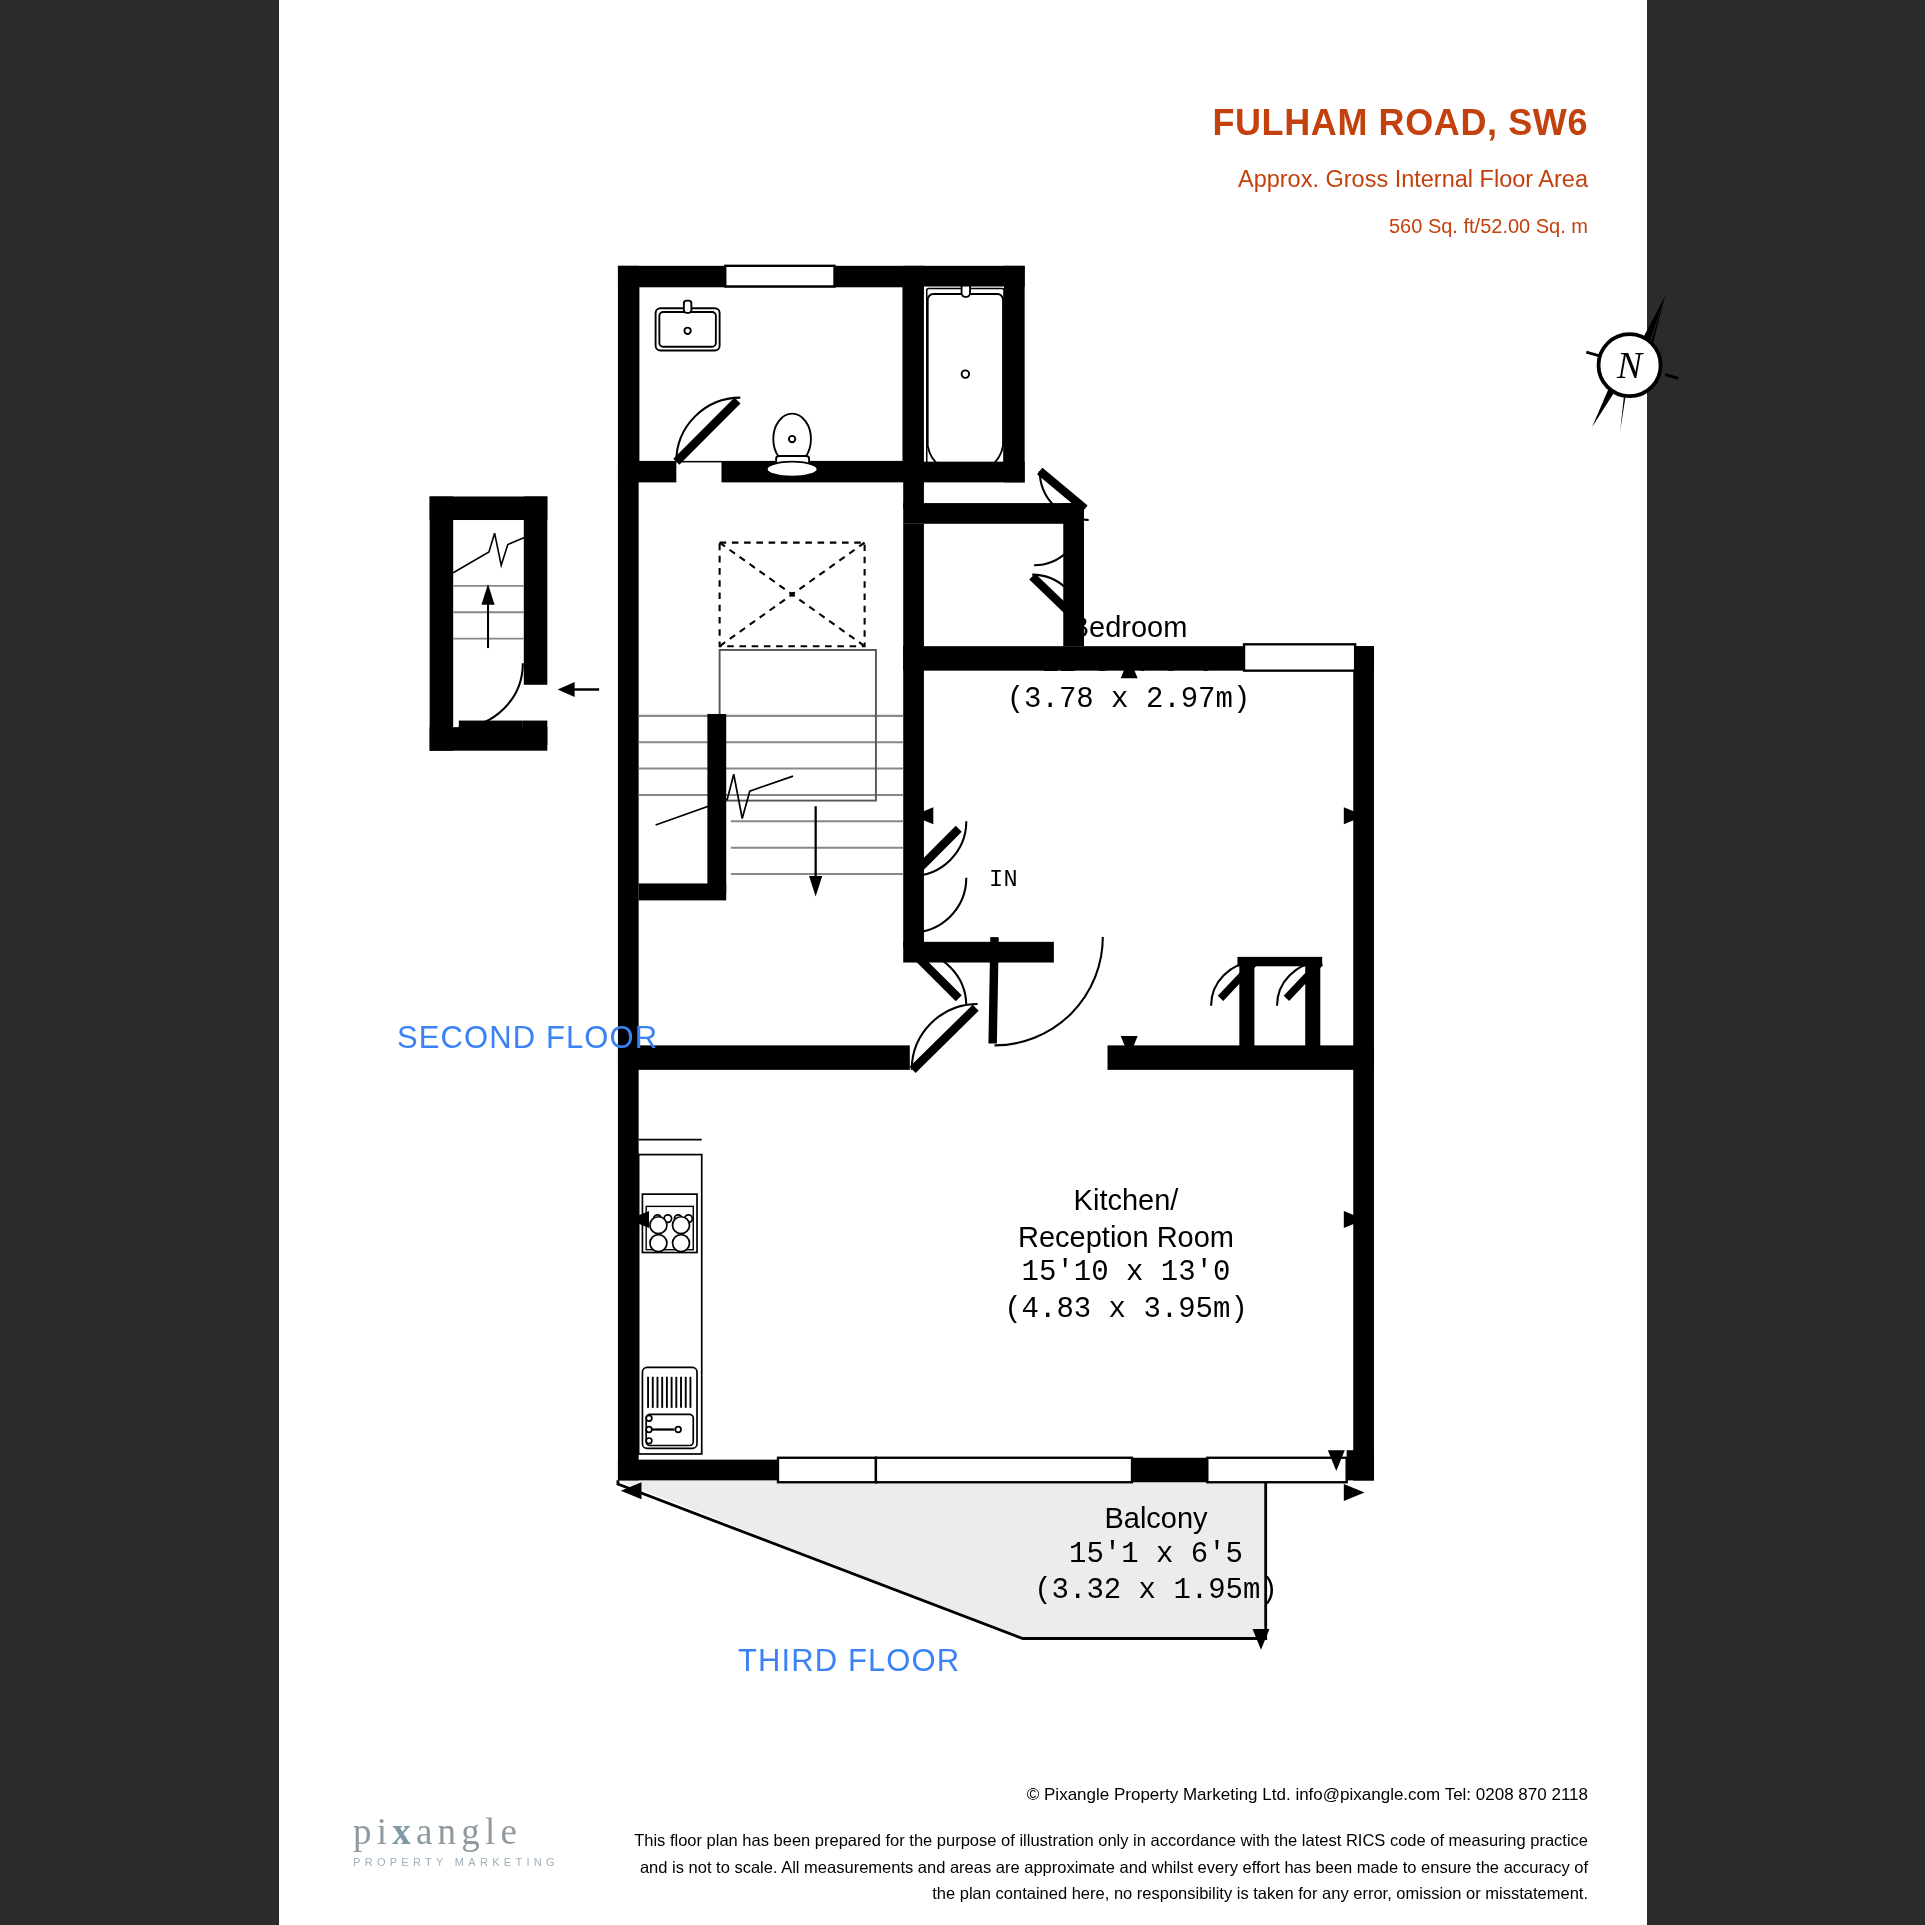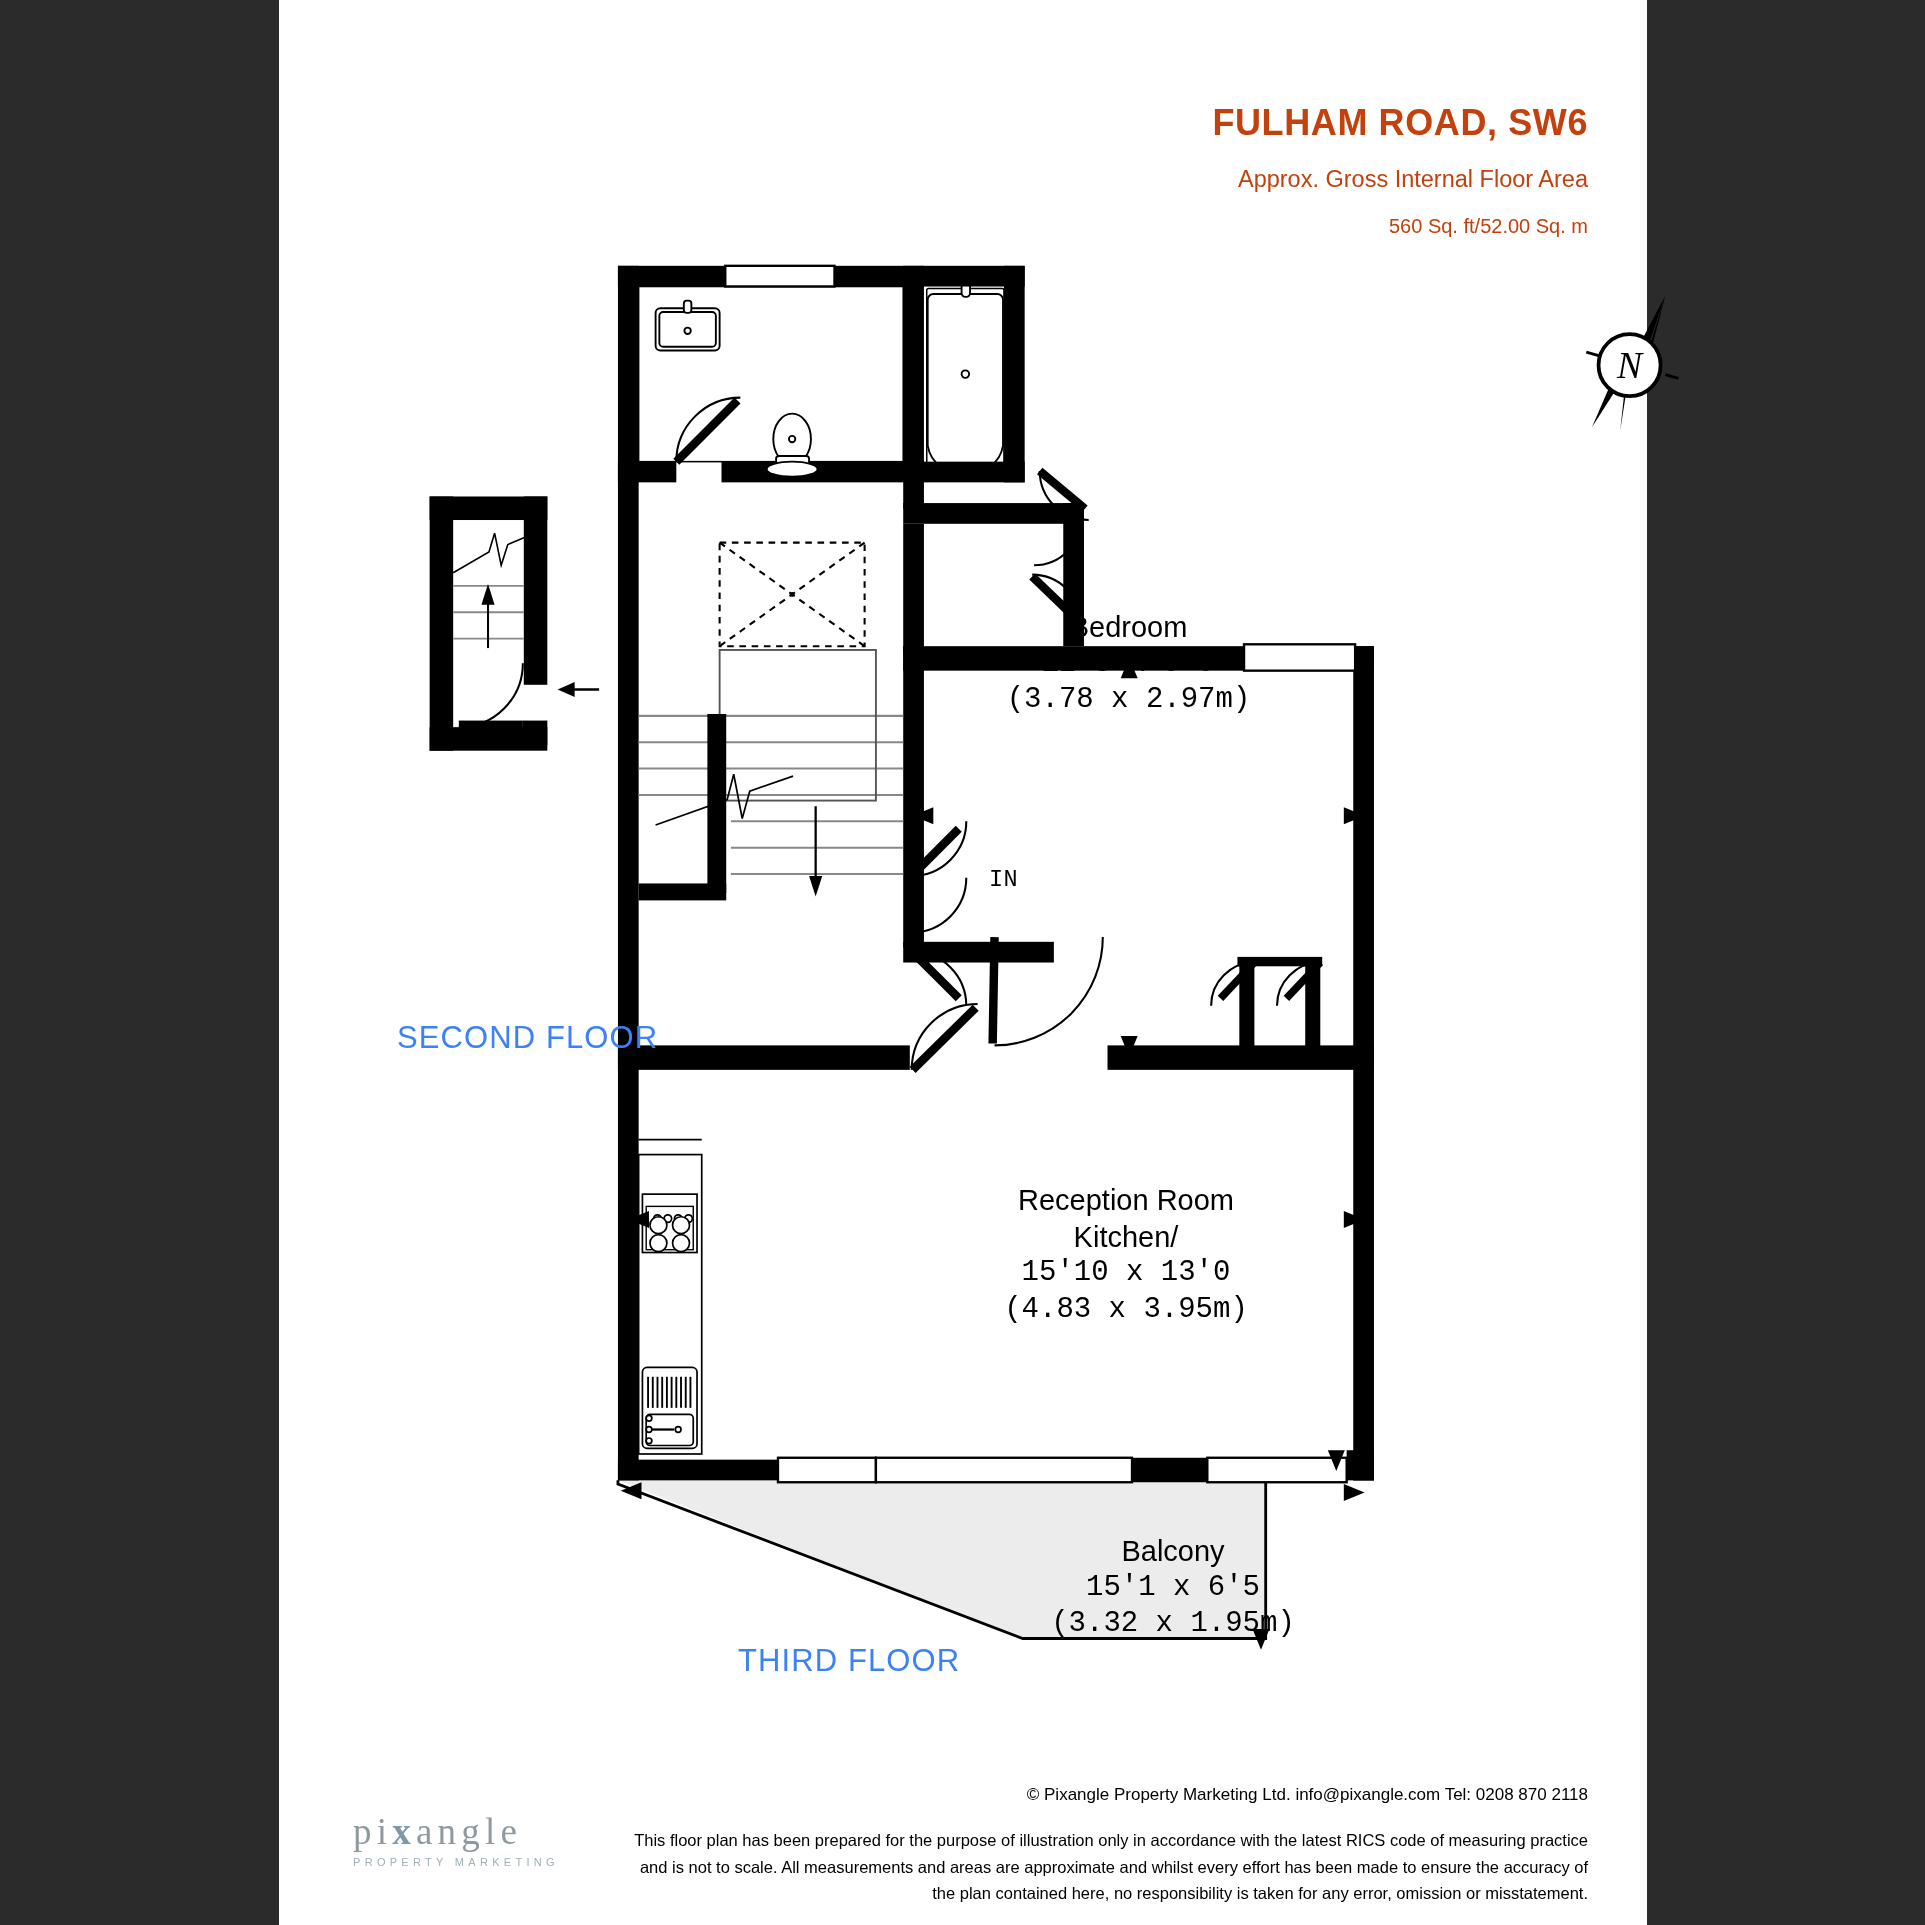--- a/index.html
+++ b/index.html
@@ -363,27 +363,27 @@
       </g>
     </svg>
 
     <div class="lbl" style="left:694px; top:609px; width:311px;">
       <div class="room-name">Bedroom</div>
       <div class="room-dim">12'5 x 9'9</div>
       <div class="room-dim">(3.78 x 2.97m)</div>
     </div>
 
     <div class="lbl" style="left:621px; top:1182px; width:452px;">
+      <div class="room-name">Kitchen/</div>
       <div class="room-name">Reception Room</div>
-      <div class="room-name">Kitchen/</div>
       <div class="room-dim">15'10 x 13'0</div>
       <div class="room-dim">(4.83 x 3.95m)</div>
     </div>
 
-    <div class="lbl" style="left:734px; top:1500px; width:320px;margin-top:33px;">
+    <div class="lbl" style="left:717px; top:1500px; width:320px;">
       <div class="room-name">Balcony</div>
       <div class="room-dim">15'1 x 6'5</div>
       <div class="room-dim">(3.32 x 1.95m)</div>
     </div>
 
     <div class="floor-lbl" style="left:118px; top:1020px;">SECOND FLOOR</div>
     <div class="floor-lbl" style="left:459px; top:1643px;">THIRD FLOOR</div>
 
     <div id="in-label">IN</div>
 

